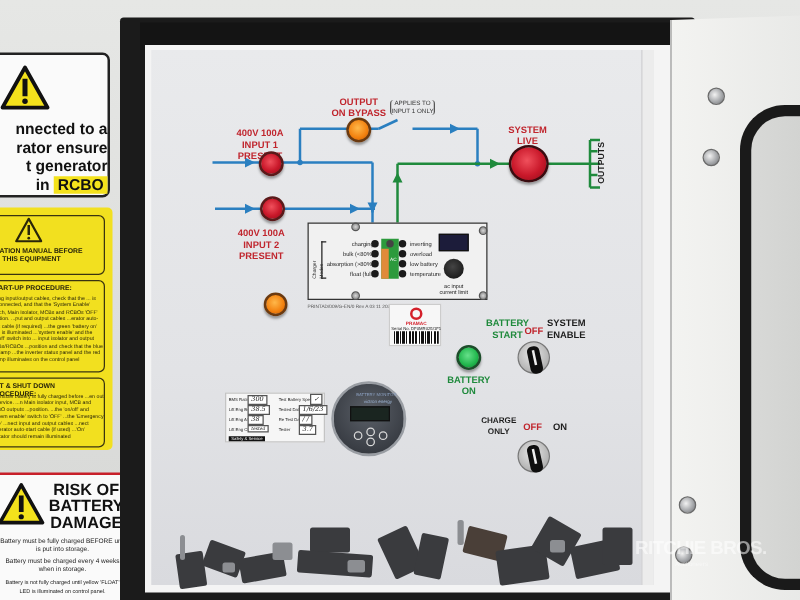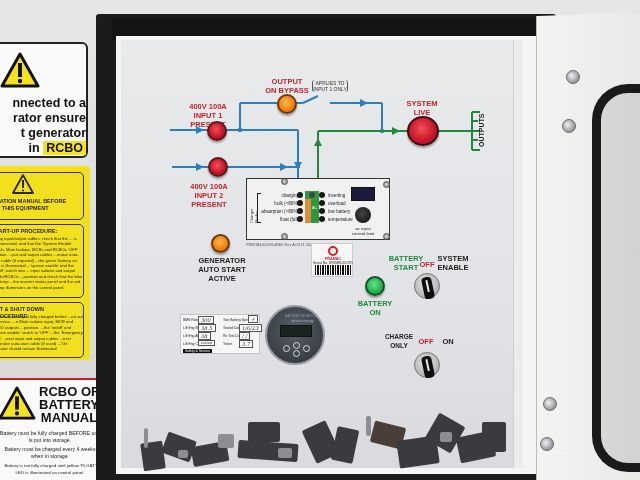--- a/index.html
+++ b/index.html
@@ -137,23 +137,23 @@
     <div class="p" style="top:148px; height:42px; overflow:hidden;">..., ensure battery is fully charged before ...en out of service. ...n Main isolator input, MCB and RCBO outputs ...position. ...the 'on/off' and 'system enable' switch to 'OFF' ...the 'Emergency Stop' ...nect input and output cables ...nect generator auto-start cable (if used) ...'On' indicator should remain illuminated</div>
   </div>
 
   <div class="sticker st-risk">
     <svg class="warn" width="38" height="34" viewBox="0 0 40 36">
       <polygon points="20,2 38,34 2,34" fill="#f4e21c" stroke="#111" stroke-width="3" stroke-linejoin="round"></polygon>
       <rect x="18" y="11" width="4" height="14" fill="#111"></rect>
       <circle cx="20" cy="29" r="2.2" fill="#111"></circle>
     </svg>
     <div class="title">
-      <div>RCBO OF</div>
+      <div>RISK OF</div>
       <div>BATTERY</div>
-      <div>MANUAL</div>
+      <div>DAMAGE</div>
     </div>
     <div class="p" style="top:50px;">Battery must be fully charged BEFORE unit is put into storage.</div>
     <div class="p" style="top:66px;">Battery must be charged every 4 weeks when in storage.</div>
     <div class="p" style="top:83px; font-size:4.4px;">Battery is not fully charged until yellow 'FLOAT' LED is illuminated on control panel.</div>
   </div>
 
   <div class="frame"></div>
   <div class="frame-top"></div>
   <div class="inner-edge"></div>
   <div class="panel"></div>
@@ -271,23 +271,20 @@
   <div class="revtext">PRINTAD/009/G-EN/0 Rev A 03 11 2021</div>
 
   <div class="serial">
     <div class="logo"></div>
     <div class="brand">PRAMAC</div>
     <div class="sn">Serial No. DF0MR025/1F1</div>
     <div class="bars"></div>
   </div>
 
   <div class="lamp orange" style="left:211px; top:234px; width:19px; height:19px;"></div>
-  <div class="label dark" style="left:196px; top:256px; width:52px; white-space:pre-line;">GENERATOR
-AUTO START
-ACTIVE</div>
 
   <div class="lamp green" style="left:365px; top:276px; width:20px; height:20px;"></div>
   <div class="label green" style="left:356px; top:299px; width:38px; white-space:pre-line;">BATTERY
 ON</div>
 
   <div class="label green" style="left:388px; top:254px; width:36px; white-space:pre-line;">BATTERY
 START</div>
   <div class="label red" style="left:417px; top:260px; width:20px;">OFF</div>
   <div class="label dark" style="left:436px; top:254px; width:34px; white-space:pre-line;">SYSTEM
 ENABLE</div>
@@ -347,14 +344,15 @@
     <div class="part" style="left:196px; top:14px; width:22px; height:34px; transform:rotate(12deg);"></div>
     <div class="partlite" style="left:228px; top:2px; width:5px; height:20px;"></div>
     <div class="part" style="left:234px; top:10px; width:32px; height:22px; background:#4a3f38; transform:rotate(14deg);"></div>
     <div class="part" style="left:260px; top:24px; width:40px; height:28px; transform:rotate(-8deg);"></div>
     <div class="part" style="left:292px; top:4px; width:30px; height:30px; transform:rotate(30deg);"></div>
     <div class="partlite" style="left:302px; top:18px; width:12px; height:10px;"></div>
     <div class="part" style="left:320px; top:20px; width:36px; height:26px; transform:rotate(-12deg);"></div>
     <div class="part" style="left:344px; top:8px; width:24px; height:30px;"></div>
   </div>
 
+  <div class="watermark">RITCHIE BROS.</div>
   <div class="watermark-sub">Auctioneers</div>
 </div>
 
 </body></html>

